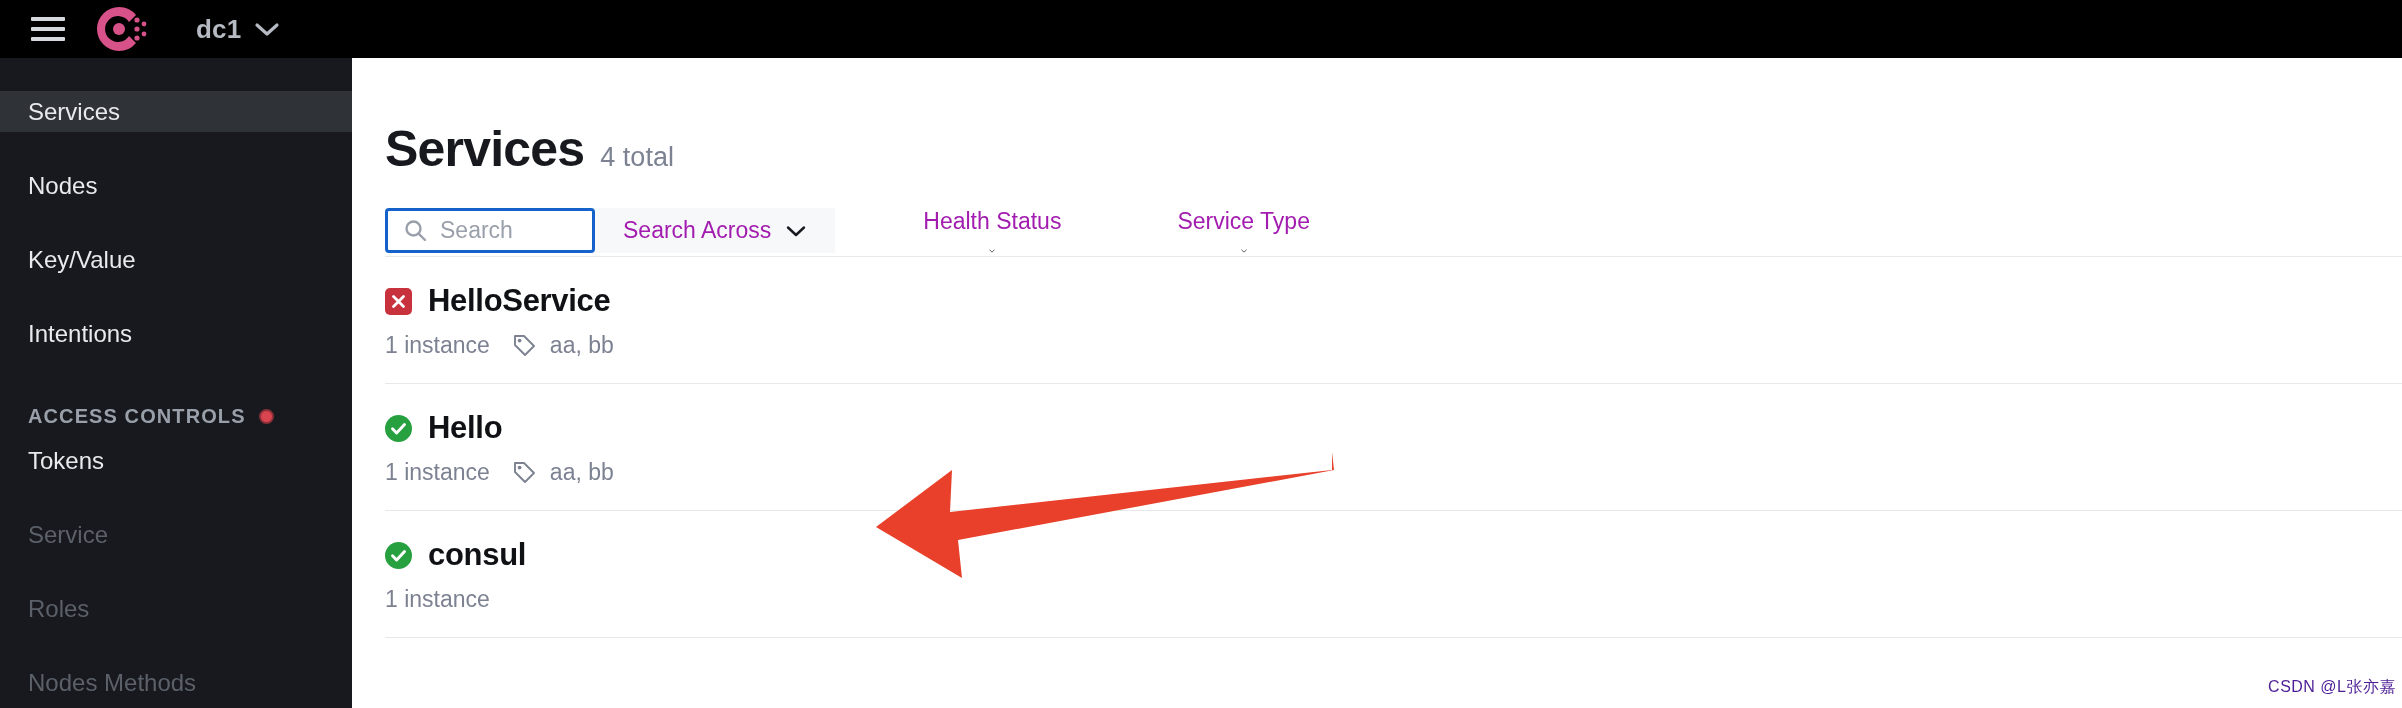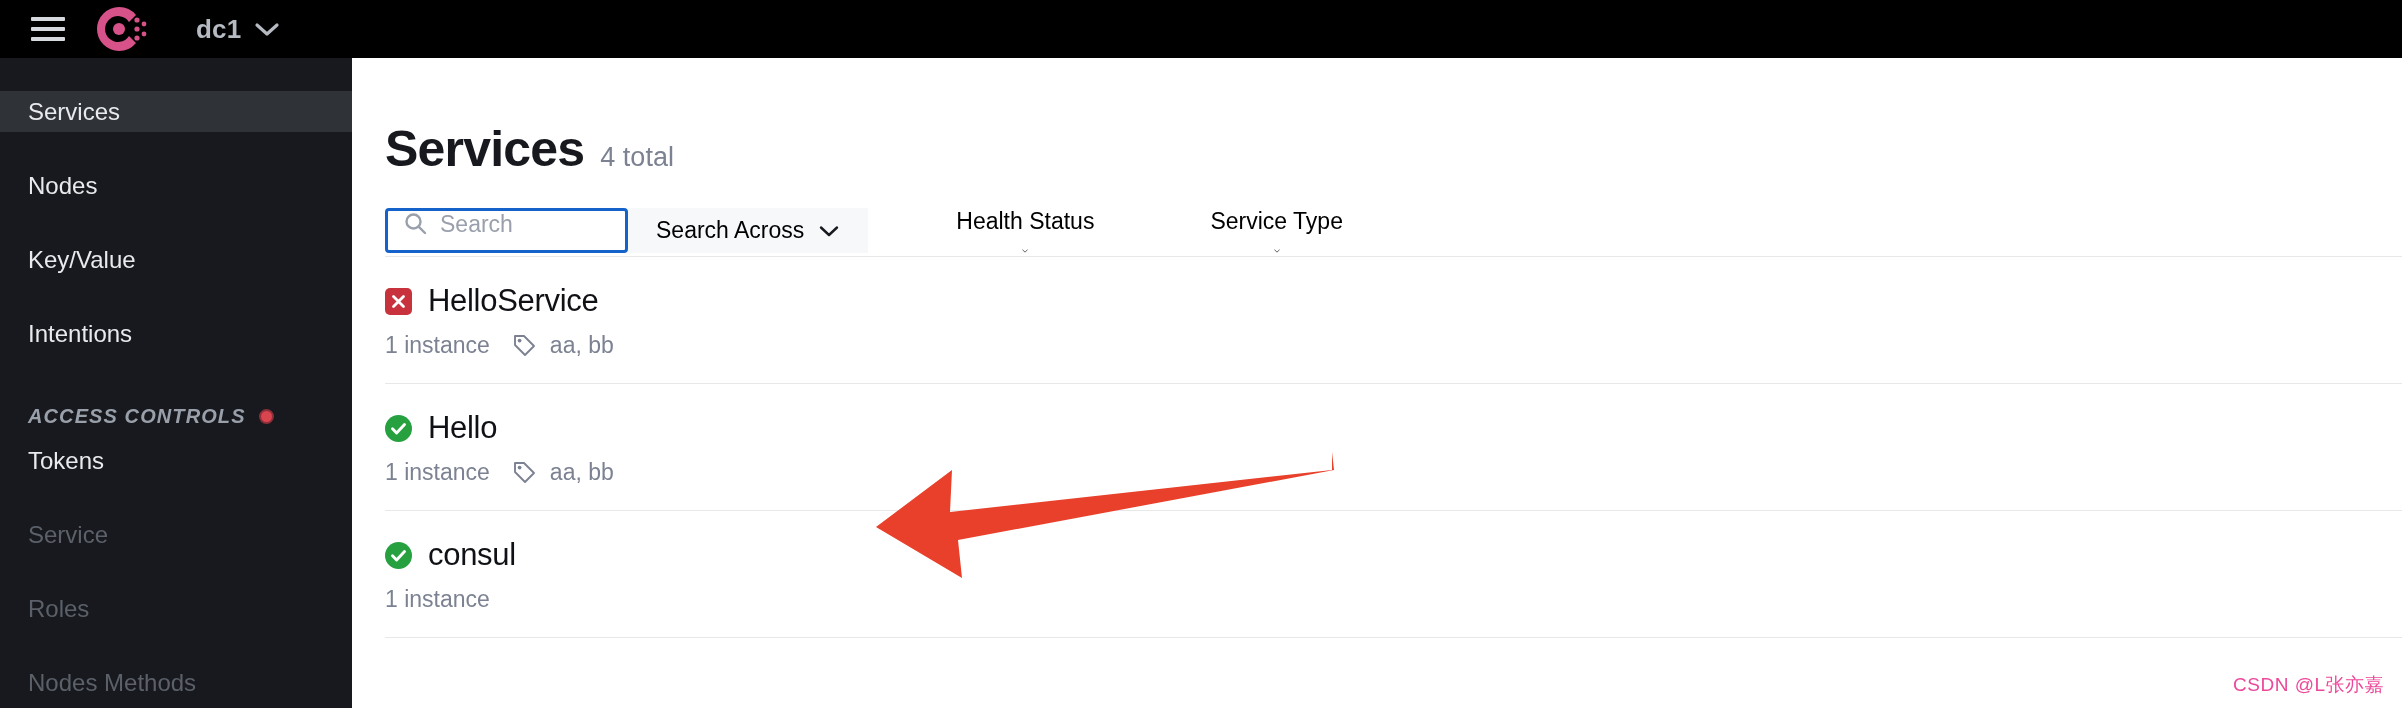--- a/index.html
+++ b/index.html
@@ -37,21 +37,21 @@
   .nav-item {
     height:41px; display:flex; align-items:center;
     padding-left:28px; color:#e8eaed; font-size:24px; cursor:pointer;
   }
   .nav-item.active { background:#2f3237; }
   .nav-item.dim { color:#5b6069; }
   .nav-gap-top { height:33px; }
   .section-head {
     display:flex; align-items:center; gap:13px;
     padding-left:28px; height:41px;
-    color:#9aa0aa; font-size:20px; font-weight:600; letter-spacing:1.1px;font-style:italic;
+    color:#9aa0aa; font-size:20px; font-weight:600; letter-spacing:1.1px;
   }
   .acl-dot {
     width:15px; height:15px; border-radius:50%;
     background:#d9454f; border:2px solid #8c2f38;
   }
 
   
   .main {
     position:absolute; left:352px; top:58px;
     width:2050px; height:650px; background:#ffffff;
@@ -63,58 +63,58 @@
   .page-title { font-size:50px; font-weight:700; color:#17191e; letter-spacing:-.8px; }
   .page-count { font-size:27px; color:#7c8292; }
 
   
   .toolbar {
     margin-top:30px; margin-left:33px;
     height:49px; display:flex; align-items:stretch;
     border-bottom:1px solid #e7e8ea; width:2017px;
   }
   .search-box {
-    width:243px; height:45px; border:3px solid #1563ca; border-radius:4px;
-    display:flex; gap:12px; padding-left:15px; background:#fff;
+    width:210px; height:45px; border:3px solid #1563ca; border-radius:4px;
+    display:flex; align-items:center; gap:12px; padding-left:15px; background:#fff;
   }
   .search-ph { color:#9aa0ab; font-size:23px; }
   .filter-btn {
     display:flex; align-items:center; gap:14px;
-    padding:0 28px; height:45px; font-size:23px; color:#000000;
+    padding:0 28px; height:45px; font-size:23px; color:#a21caf;
     cursor:pointer; background:#f7f8fa;
   }
   .filter-btn.plain { background:transparent;flex-direction:column; }
   .fb-gap { width:60px; }
 
   
   .svc-list { margin-left:33px; width:2017px; }
   .svc-row {
     border-bottom:1px solid #e7e8ea;
     padding:26px 0 24px 0; cursor:pointer;
   }
   .svc-name-line { display:flex; align-items:center; gap:16px; }
-  .svc-name { font-size:31px; font-weight:400; color:#0f1115; letter-spacing:-.3px; }
+  .svc-name { font-size:31px; font-weight:700; color:#0f1115; letter-spacing:-.3px; }
   .badge { width:27px; height:27px; flex:0 0 27px; position:relative; }
   .badge.ok { border-radius:50%; background:#27a03f; }
   .badge.err { border-radius:5px; background:#c8323c; }
   .svc-meta {
     display:flex; align-items:flex-start; gap:22px;
     margin-top:13px; color:#7c8292; font-size:23px;
   }
   .tag-group { display:flex; align-items:center; gap:13px; }
 
   
   .arrow-layer {
     position:absolute; left:0; top:0; width:2402px; height:708px;
     pointer-events:none;
   }
   
   .watermark {
-    position:absolute; right:18px; bottom:10px;
-    font-size:19px; color:#ec4899; letter-spacing:.5px;
+    position:absolute; right:6px; bottom:10px;
+    font-size:16px; color:#4c1d95; letter-spacing:.5px;
   }
 </style>
 </head>
 <body>
 
 <div class="app">
 
   <div class="topbar">
 
     <div class="hamburger">

